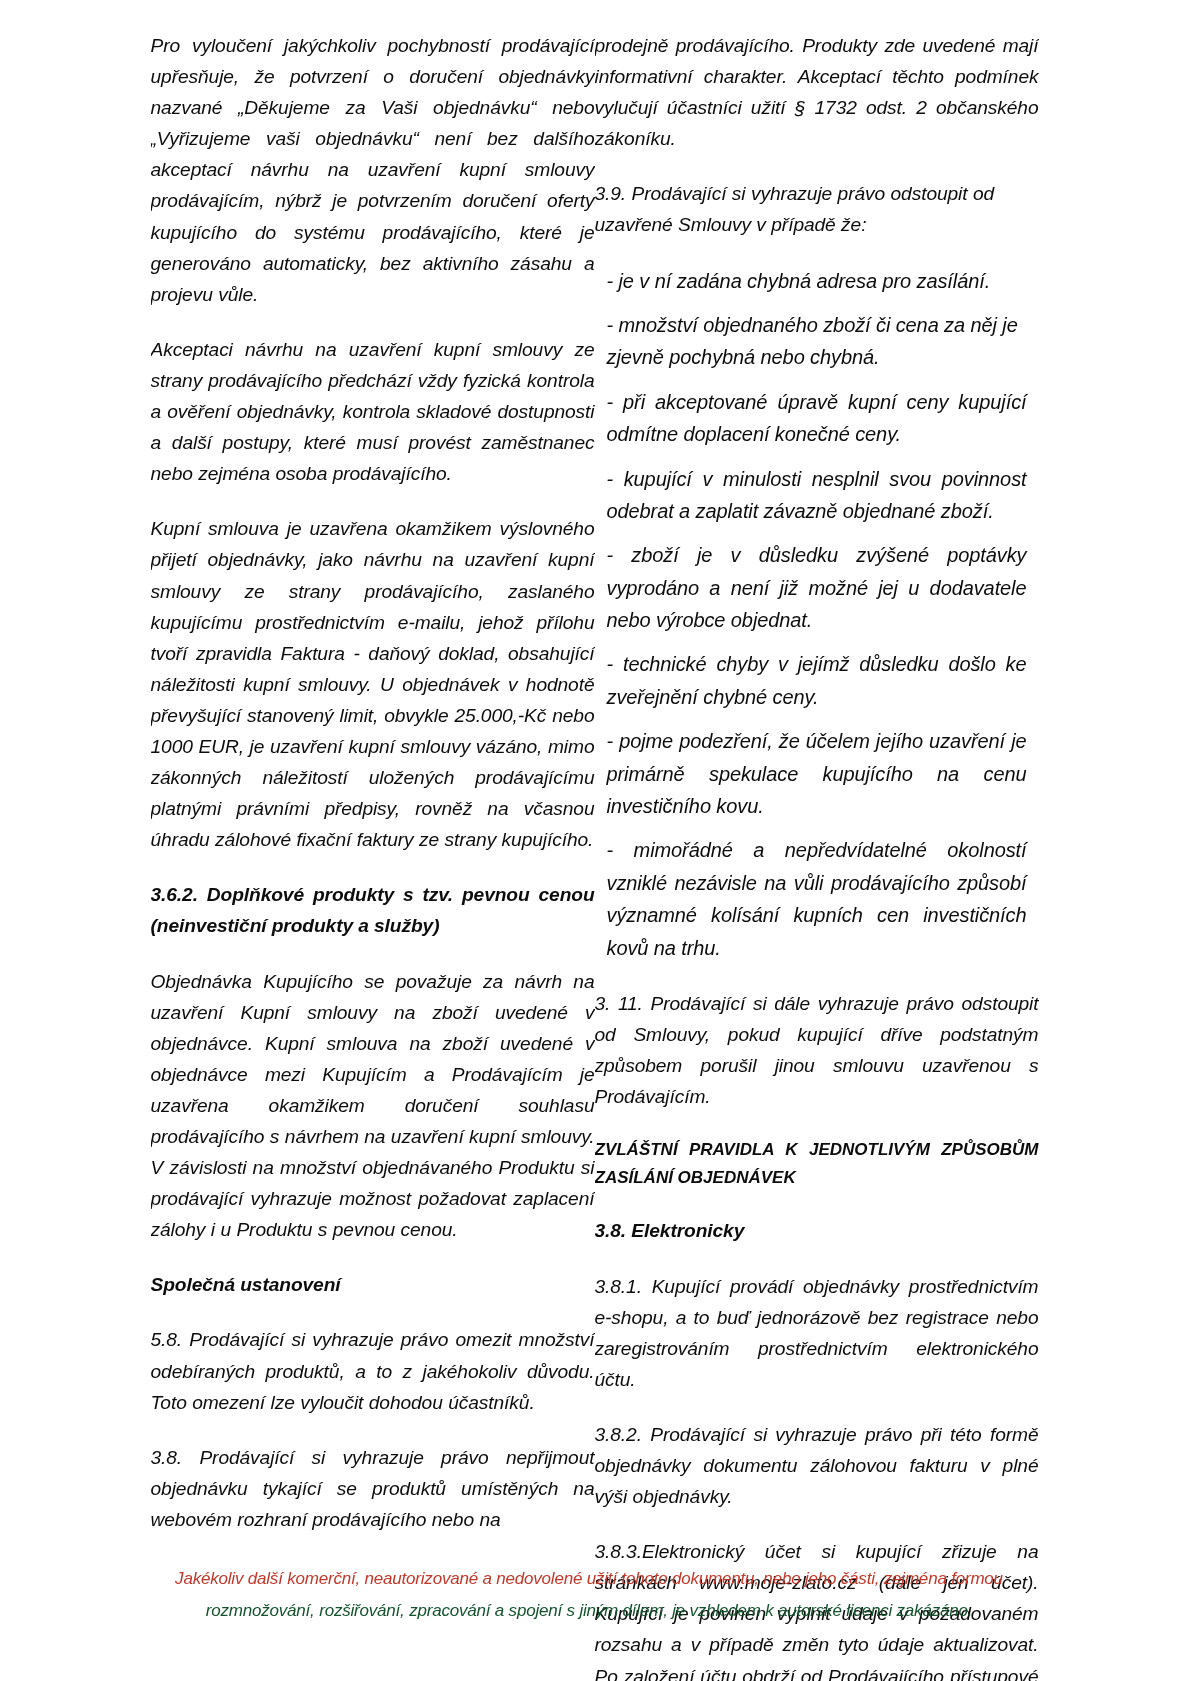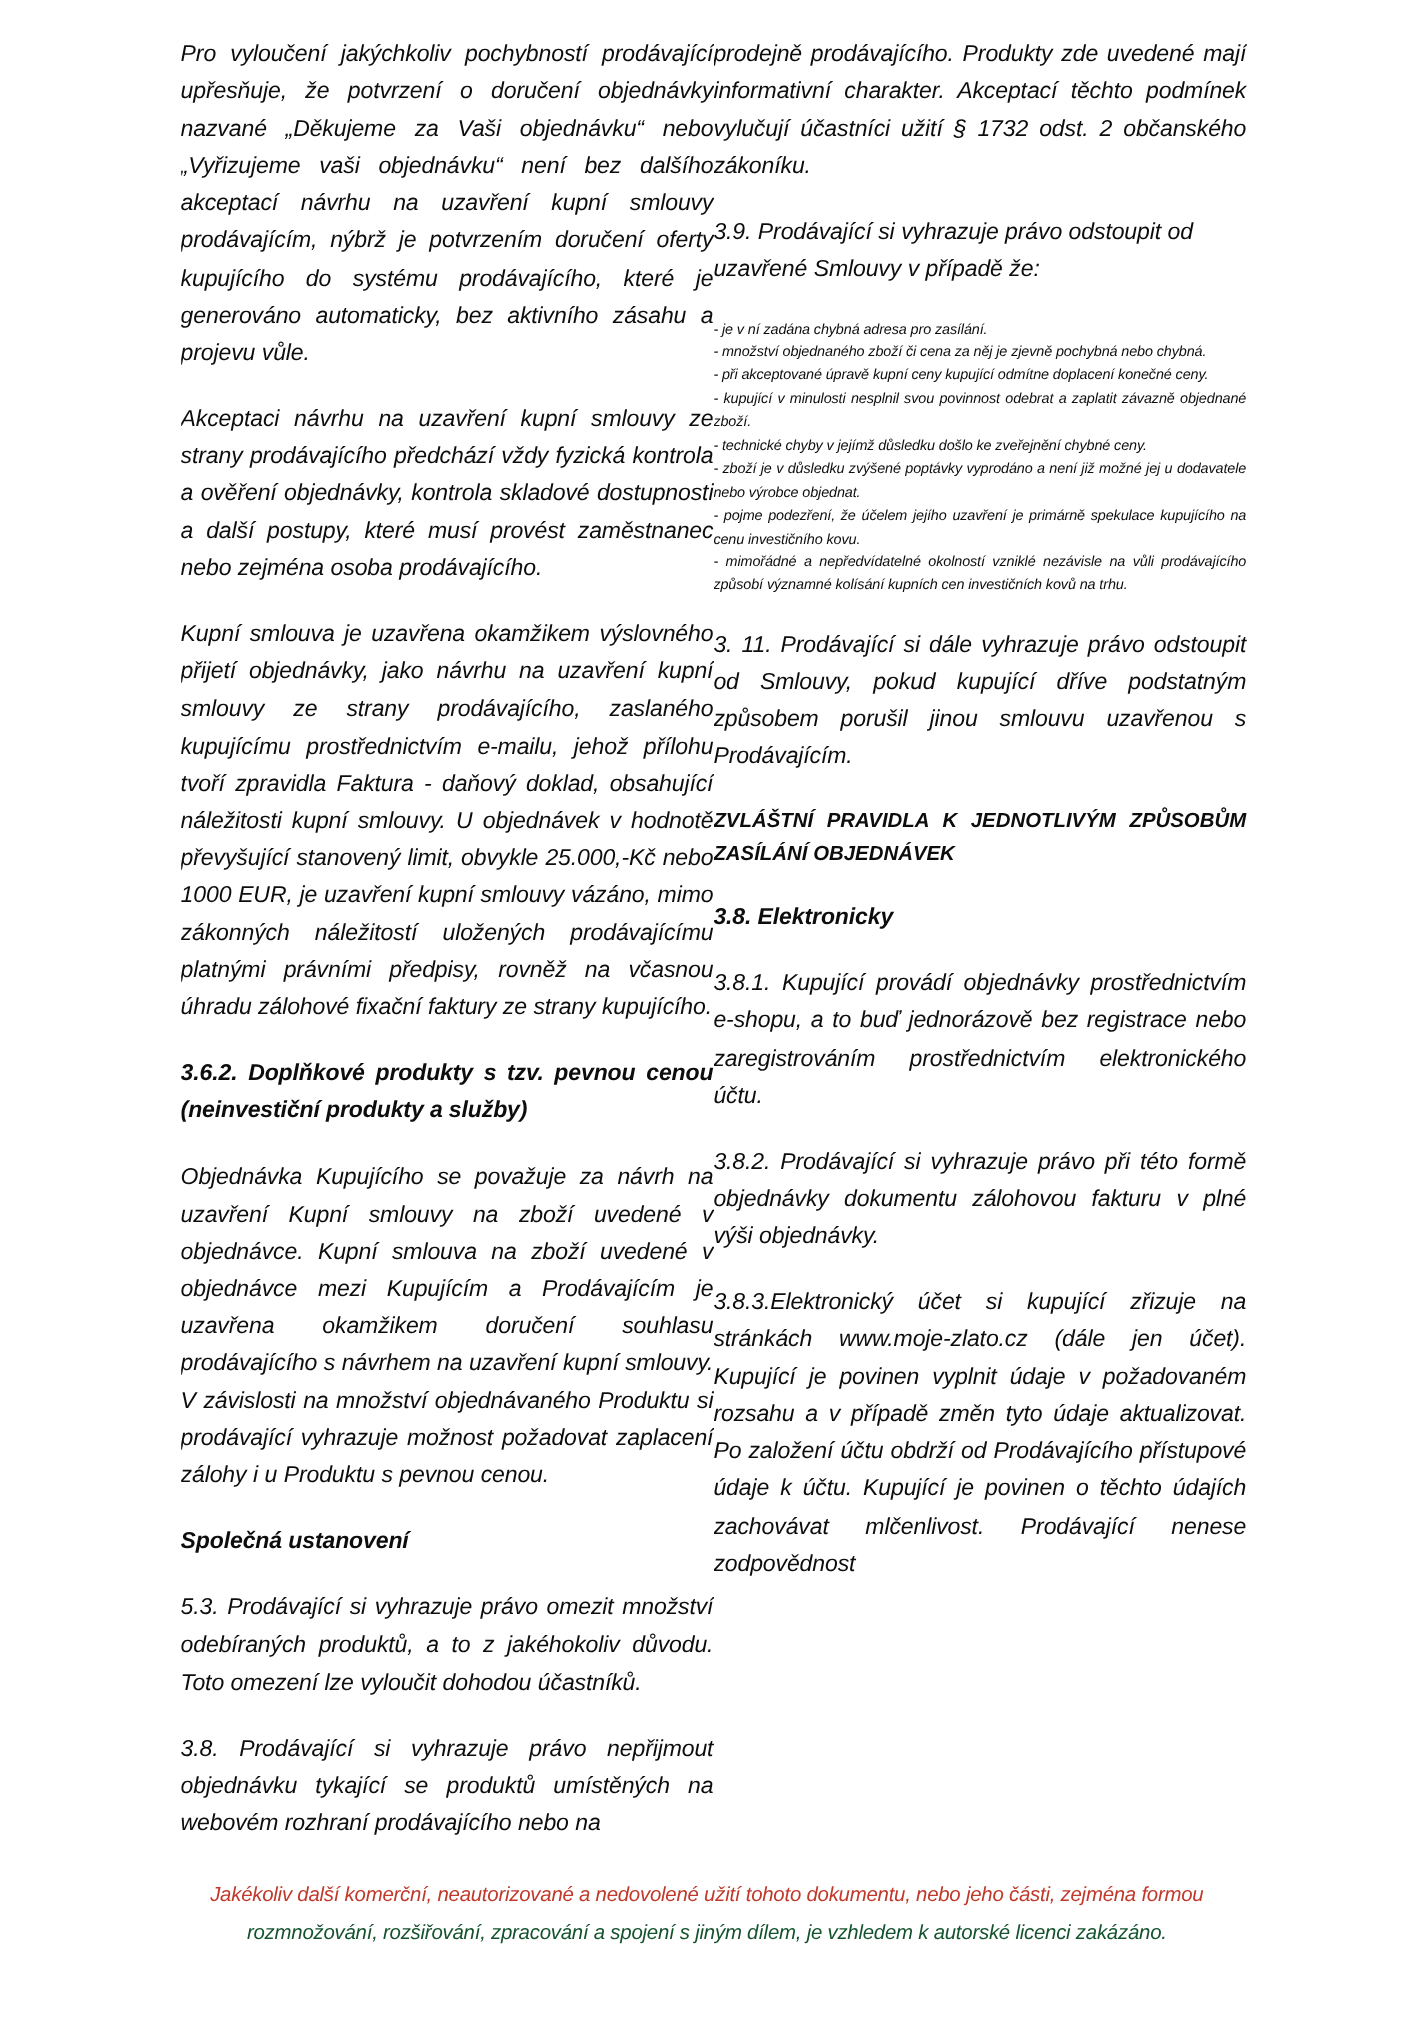--- a/index.html
+++ b/index.html
@@ -68,25 +68,25 @@
     text-align: justify;
     letter-spacing: 0px;
   }
 
   ul.bullets {
     margin: 0 0 24px 0;
     padding: 0;
     list-style: none;
   }
   ul.bullets li {
-    font-size: 12px;
+    font-size: 20px;
     line-height: 1.62;
     text-align: justify;
     letter-spacing: -0.1px;
-    margin: 0;
+    margin: 12px;
   }
   ul.bullets li.nojust { text-align: left; }
 
   .footer {
     position: absolute;
     left: 78px;
     right: 89px;
     bottom: 58px;
     text-align: center;
   }
@@ -107,35 +107,35 @@
 
   <div class="columns">
 
     <div class="col col-left">
       <p class="para">Pro vyloučení jakýchkoliv pochybností prodávající upřesňuje, že potvrzení o doručení objednávky nazvané „Děkujeme za Vaši objednávku“ nebo „Vyřizujeme vaši objednávku“ není bez dalšího akceptací návrhu na uzavření kupní smlouvy prodávajícím, nýbrž je potvrzením doručení oferty kupujícího do systému prodávajícího, které je generováno automaticky, bez aktivního zásahu a projevu vůle.</p>
       <p class="para">Akceptaci návrhu na uzavření kupní smlouvy ze strany prodávajícího předchází vždy fyzická kontrola a ověření objednávky, kontrola skladové dostupnosti a další postupy, které musí provést zaměstnanec nebo zejména osoba prodávajícího.</p>
       <p class="para">Kupní smlouva je uzavřena okamžikem výslovného přijetí objednávky, jako návrhu na uzavření kupní smlouvy ze strany prodávajícího, zaslaného kupujícímu prostřednictvím e-mailu, jehož přílohu tvoří zpravidla Faktura - daňový doklad, obsahující náležitosti kupní smlouvy. U objednávek v hodnotě převyšující stanovený limit, obvykle 25.000,-Kč nebo 1000 EUR, je uzavření kupní smlouvy vázáno, mimo zákonných náležitostí uložených prodávajícímu platnými právními předpisy, rovněž na včasnou úhradu zálohové fixační faktury ze strany kupujícího.</p>
       <h3 class="heading">3.6.2. Doplňkové produkty s tzv. pevnou cenou (neinvestiční produkty a služby)</h3>
       <p class="para">Objednávka Kupujícího se považuje za návrh na uzavření Kupní smlouvy na zboží uvedené v objednávce. Kupní smlouva na zboží uvedené v objednávce mezi Kupujícím a Prodávajícím je uzavřena okamžikem doručení souhlasu prodávajícího s návrhem na uzavření kupní smlouvy. V závislosti na množství objednávaného Produktu si prodávající vyhrazuje možnost požadovat zaplacení zálohy i u Produktu s pevnou cenou.</p>
       <h3 class="heading left">Společná ustanovení</h3>
-      <p class="para">5.3. Prodávající si vyhrazuje právo omezit množství odebíraných produktů, a to z jakéhokoliv důvodu. Toto omezení lze vyloučit dohodou účastníků.</p>
+      <p class="para">5.8. Prodávající si vyhrazuje právo omezit množství odebíraných produktů, a to z jakéhokoliv důvodu. Toto omezení lze vyloučit dohodou účastníků.</p>
       <p class="para">3.8. Prodávající si vyhrazuje právo nepřijmout objednávku tykající se produktů umístěných na webovém rozhraní prodávajícího nebo na</p>
     </div>
 
     <div class="col col-right">
       <p class="para">prodejně prodávajícího. Produkty zde uvedené mají informativní charakter. Akceptací těchto podmínek vylučují účastníci užití § 1732 odst. 2 občanského zákoníku.</p>
       <p class="para nojust">3.9. Prodávající si vyhrazuje právo odstoupit od uzavřené Smlouvy v případě že:</p>
 
       <ul class="bullets">
         <li class="nojust">- je v ní zadána chybná adresa pro zasílání.</li>
         <li class="nojust">- množství objednaného zboží či cena za něj je zjevně pochybná nebo chybná.</li>
         <li>- při akceptované úpravě kupní ceny kupující odmítne doplacení konečné ceny.</li>
         <li>- kupující v minulosti nesplnil svou povinnost odebrat a zaplatit závazně objednané zboží.</li>
+        <li>- zboží je v důsledku zvýšené poptávky vyprodáno a není již možné jej u dodavatele nebo výrobce objednat.</li>
         <li>- technické chyby v jejímž důsledku došlo ke zveřejnění chybné ceny.</li>
-        <li>- zboží je v důsledku zvýšené poptávky vyprodáno a není již možné jej u dodavatele nebo výrobce objednat.</li>
         <li>- pojme podezření, že účelem jejího uzavření je primárně spekulace kupujícího na cenu investičního kovu.</li>
         <li>- mimořádné a nepředvídatelné okolností vzniklé nezávisle na vůli prodávajícího způsobí významné kolísání kupních cen investičních kovů na trhu.</li>
       </ul>
 
       <p class="para">3. 11. Prodávající si dále vyhrazuje právo odstoupit od Smlouvy, pokud kupující dříve podstatným způsobem porušil jinou smlouvu uzavřenou s Prodávajícím.</p>
       <h2 class="bigheading">ZVLÁŠTNÍ PRAVIDLA K JEDNOTLIVÝM ZPŮSOBŮM ZASÍLÁNÍ OBJEDNÁVEK</h2>
       <h3 class="heading left">3.8. Elektronicky</h3>
       <p class="para">3.8.1. Kupující provádí objednávky prostřednictvím e-shopu, a to buď jednorázově bez registrace nebo zaregistrováním prostřednictvím elektronického účtu.</p>
       <p class="para">3.8.2. Prodávající si vyhrazuje právo při této formě objednávky dokumentu zálohovou fakturu v plné výši objednávky.</p>
       <p class="para">3.8.3.Elektronický účet si kupující zřizuje na stránkách www.moje-zlato.cz (dále jen účet). Kupující je povinen vyplnit údaje v požadovaném rozsahu a v případě změn tyto údaje aktualizovat. Po založení účtu obdrží od Prodávajícího přístupové údaje k účtu. Kupující je povinen o těchto údajích zachovávat mlčenlivost. Prodávající nenese zodpovědnost</p>

